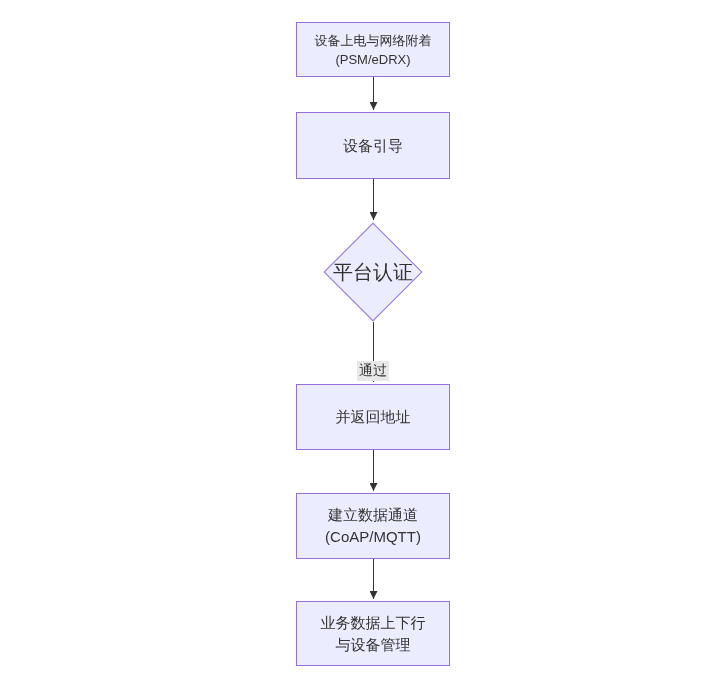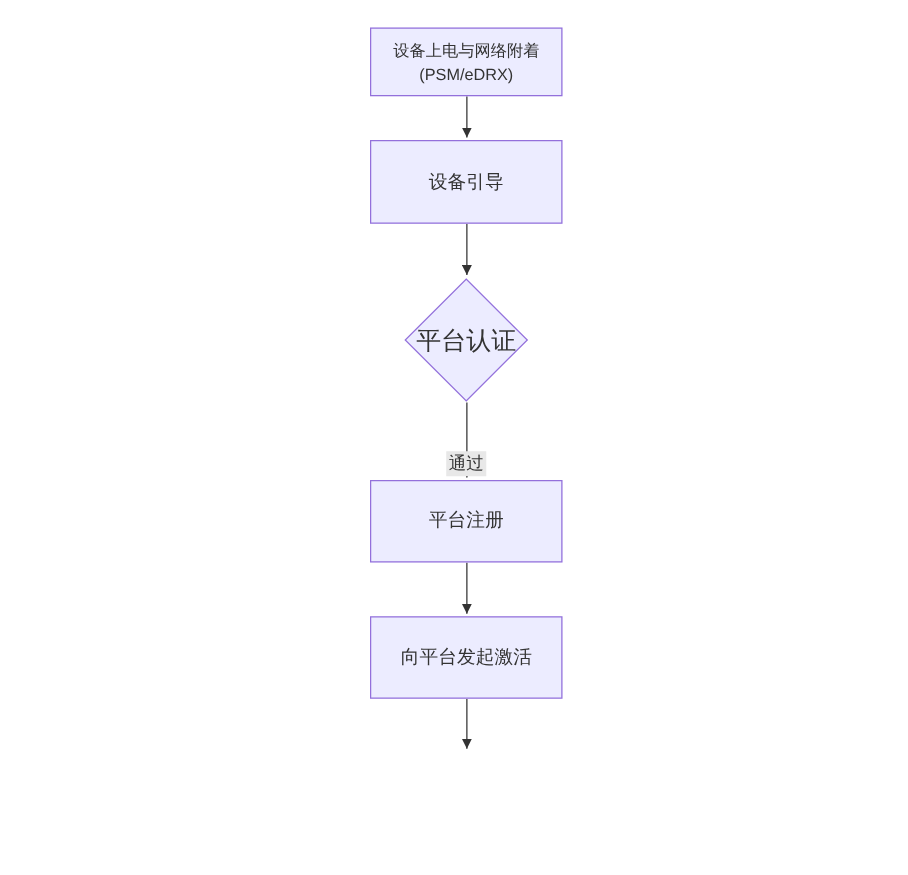--- a/index.html
+++ b/index.html
@@ -121,21 +121,26 @@
   </div>
 
   <div class="diamond-wrap">
     <div class="diamond-shape"></div>
     <div class="diamond-label">平台认证</div>
   </div>
 
   <div class="edge-label">通过</div>
 
   <div class="node node-d">
-    <span>平台注册</span>
+    <span>并返回地址</span>
   </div>
 
   <div class="node node-e">
-    <span>向平台发起激活</span>
+    <span>建立数据通道</span>
+    <span>(CoAP/MQTT)</span>
   </div>
 
+  <div class="node node-f">
+    <span>业务数据上下行</span>
+    <span>与设备管理</span>
+  </div>
 
 </div>
 
 </body></html>

